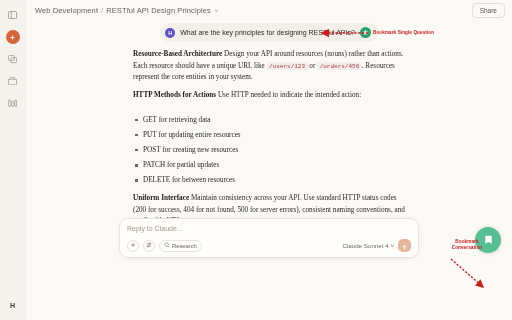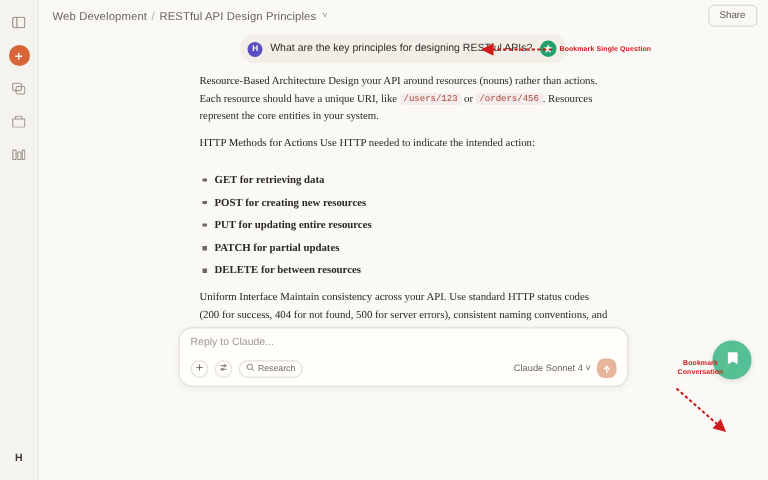--- a/index.html
+++ b/index.html
@@ -90,22 +90,22 @@
     display: flex; align-items: center; justify-content: center;
     flex: 0 0 11px;
   }
 
   .answer {
     font-family: "Liberation Serif", serif;
     font-size: 7.2px; line-height: 1.62; color: #2b2823;
     padding: 0 2px;
   }
   .answer p { margin-bottom: 6px; }
-  .answer b { font-weight: normal; color: #1d1b17; text-align: right; }
-  .answer ul { list-style: none; margin: 13px 0 6px 0; font-weight: bold; }
+  .answer b { font-weight: bold; color: #1d1b17; text-align: right; }
+  .answer ul { list-style: none; margin: 13px 0 6px 0; }
   .answer li { position: relative; padding-left: 10px; margin-bottom: 3.5px; }
   .answer li:before {
     content: ""; position: absolute; left: 2px; top: 4px;
     width: 2.5px; height: 2.5px; background: #6d675c;
   }
   code {
     font-family: "Liberation Mono", monospace;
     font-size: 6px; color: #a8443a;
     background: #f4eceb; border-radius: 2px;
     padding: 0.5px 2.5px;
@@ -246,22 +246,22 @@
 
           <p>
             <b>Resource-Based Architecture</b><span> Design your API around resources (nouns) rather than actions. Each resource should have a unique URI, like </span><code>/users/123</code><span> or </span><code>/orders/456</code><span>. Resources represent the core entities in your system.</span>
           </p>
 
           <p>
             <b>HTTP Methods for Actions</b><span> Use HTTP needed to indicate the intended action:</span>
           </p>
           <ul>
             <li>GET for retrieving data</li>
+            <li>PUT for updating entire resources</li>
             <li>POST for creating new resources</li>
-            <li>PUT for updating entire resources</li>
             <li>PATCH for partial updates</li>
             <li>DELETE for between resources</li>
           </ul>
 
 
           <p>
             <b>Uniform Interface</b><span> Maintain consistency across your API. Use standard HTTP status codes (200 for success, 404 for not found, 500 for server errors), consistent naming conventions, and predictable URL patterns.</span>
           </p>
 
           <p>

